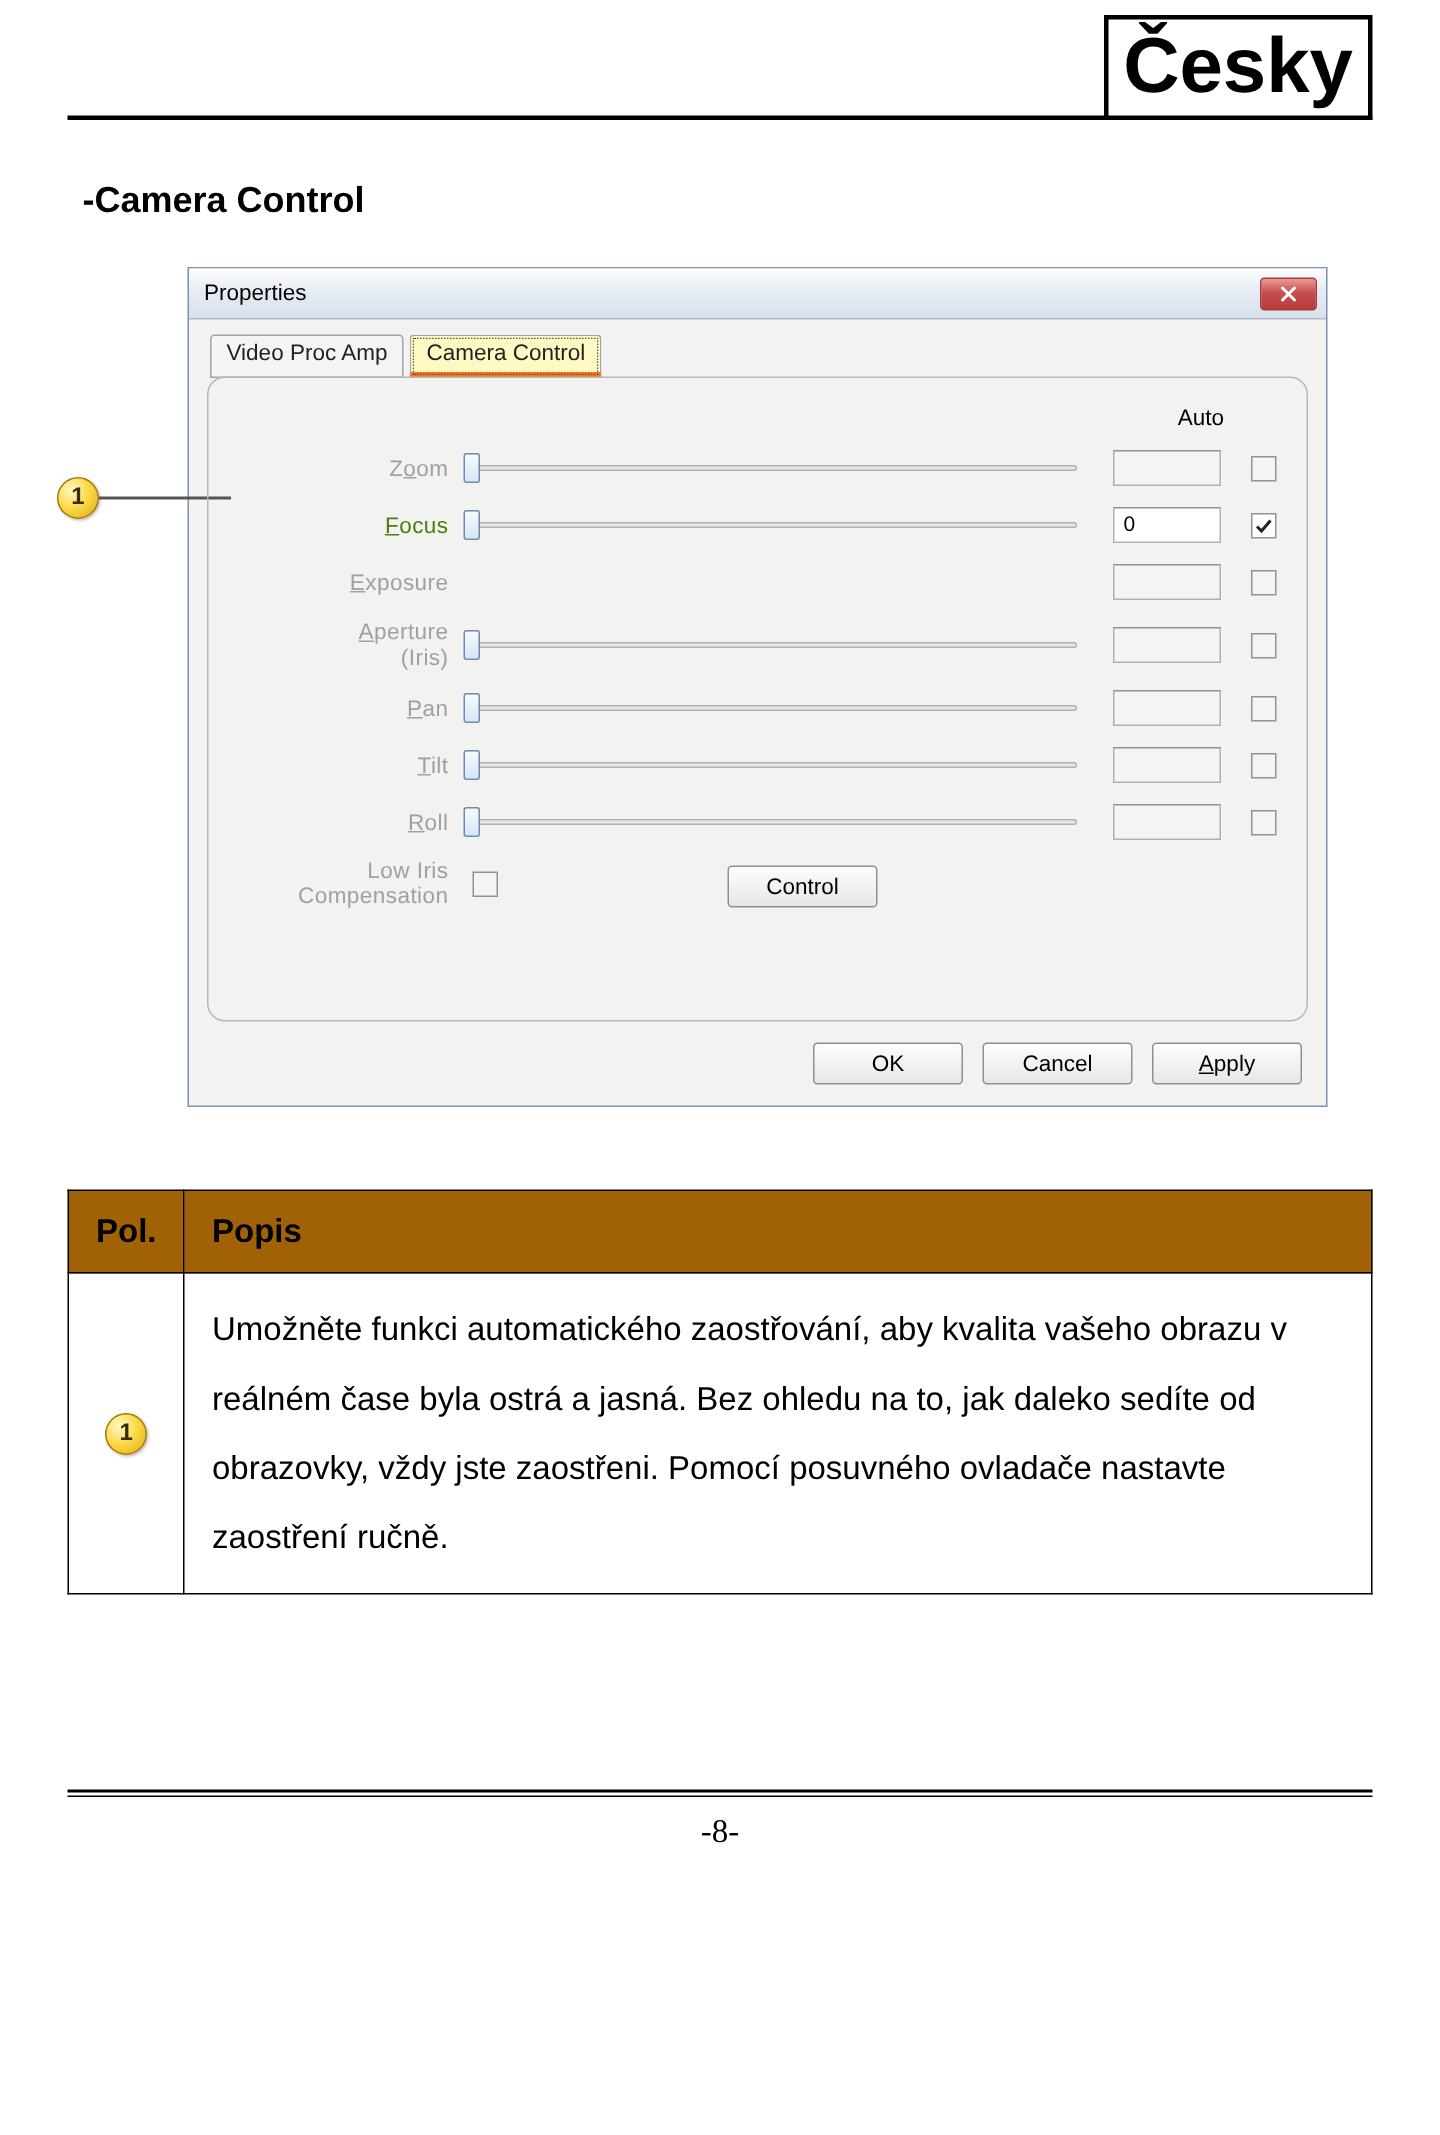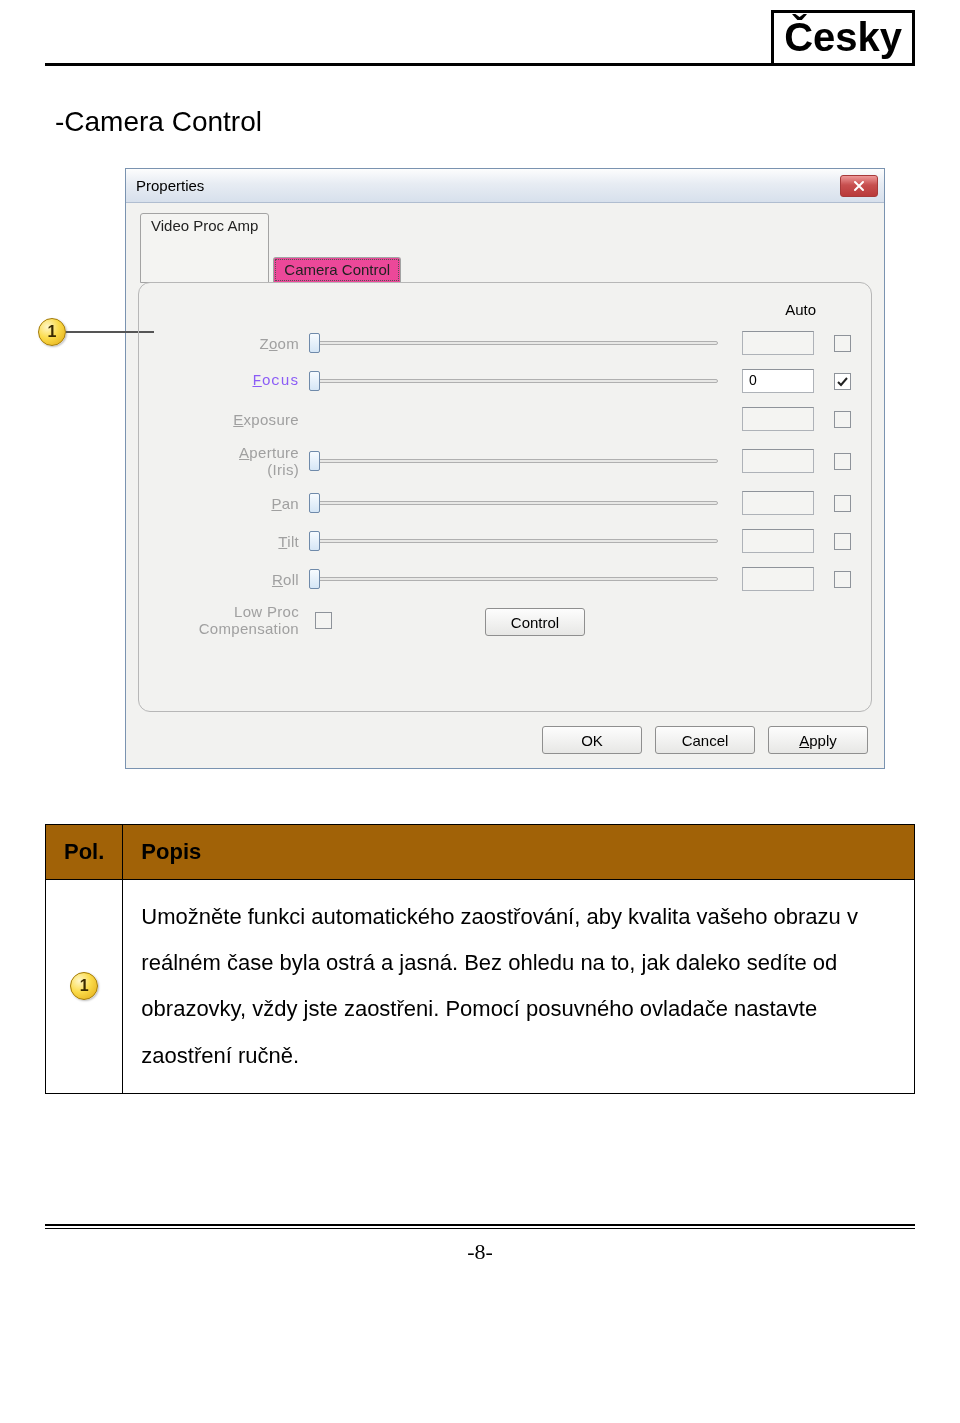--- a/index.html
+++ b/index.html
@@ -16,31 +16,31 @@
   }
   .lang-badge-wrap {
     display: flex;
     justify-content: flex-end;
     padding-top: 10px;
   }
   .lang-badge {
     border: 3px solid #000;
     padding: 0 10px 2px 10px;
     font-weight: bold;
-    font-size: 40px;
+    font-size: 52px;
     line-height: 1.2;
     background: #fff;
   }
   .top-rule {
     border-top: 3px solid #000;
     margin-top: -3px;
   }
   .section-title {
-    font-weight: normal;
-    font-size: 28px;
+    font-weight: bold;
+    font-size: 24px;
     margin: 40px 0 30px 10px;
   }
 
   
   .dialog {
     width: 760px;
     margin-left: 80px;
     border: 1px solid #7a93b0;
     background: #f2f2f0;
     font-family: Tahoma, Arial, sans-serif;
@@ -76,25 +76,24 @@
   .tab {
     background: #f4f4f2;
     border: 1px solid #a3a3a3;
     border-bottom: 1px solid #a3a3a3;
     border-radius: 3px 3px 0 0;
     padding: 3px 10px 4px 10px;
     color: #222;
     position: relative;
   }
   .tab.active {
-    background: #ec4899;
-    border-bottom: 1px solid #f97316;
+    background: #fef9c3;
+    border-bottom: 4px solid #f97316;
     outline: 1px dotted #555;
     outline-offset: -3px;
-    margin-top: 44px;
   }
   .group {
     border: 1px solid #b7b7b7;
     border-radius: 12px;
     padding: 18px 20px 22px 20px;
     min-height: 430px;
     position: relative;
   }
   .header-row {
     display:flex;
@@ -108,21 +107,21 @@
     align-items:center;
     height: 38px;
   }
   .ctrl-label {
     width: 150px;
     text-align: right;
     padding-right: 10px;
     color: #a0a0a0;
     letter-spacing: 0.3px;
   }
-  .ctrl-label.enabled { color: #8b5cf6; font-family: Liberation Mono, monospace; }
+  .ctrl-label.enabled { color: #4d7c0f; }
   .ctrl-label u { text-decoration: underline; }
   .slider {
     flex: 1;
     height: 22px;
     position: relative;
     margin-right: 16px;
   }
   .slider .track {
     position:absolute; left:8px; right:8px; top:50%;
     height:4px; transform: translateY(-50%);
@@ -349,21 +348,21 @@
           <div class="slider">
               <div class="track"></div>
               <div class="thumb"></div>
             </div>
           <div class="valbox disabled"></div>
           <div class="chk disabled"></div>
         </div>
 
         <div class="llc-row">
           <div class="ctrl-label" style="line-height:1.15">
-            <span>Low Proc</span><br><span>Compensation</span>
+            <span>Low Iris</span><br><span>Compensation</span>
           </div>
           <div class="chk disabled" style="margin-left:6px"></div>
         </div>
         <div class="default-btn-row">
           <div class="win-btn">Control</div>
         </div>
       </div>
 
       <div class="dlg-buttons">
         <div class="win-btn">OK</div>

